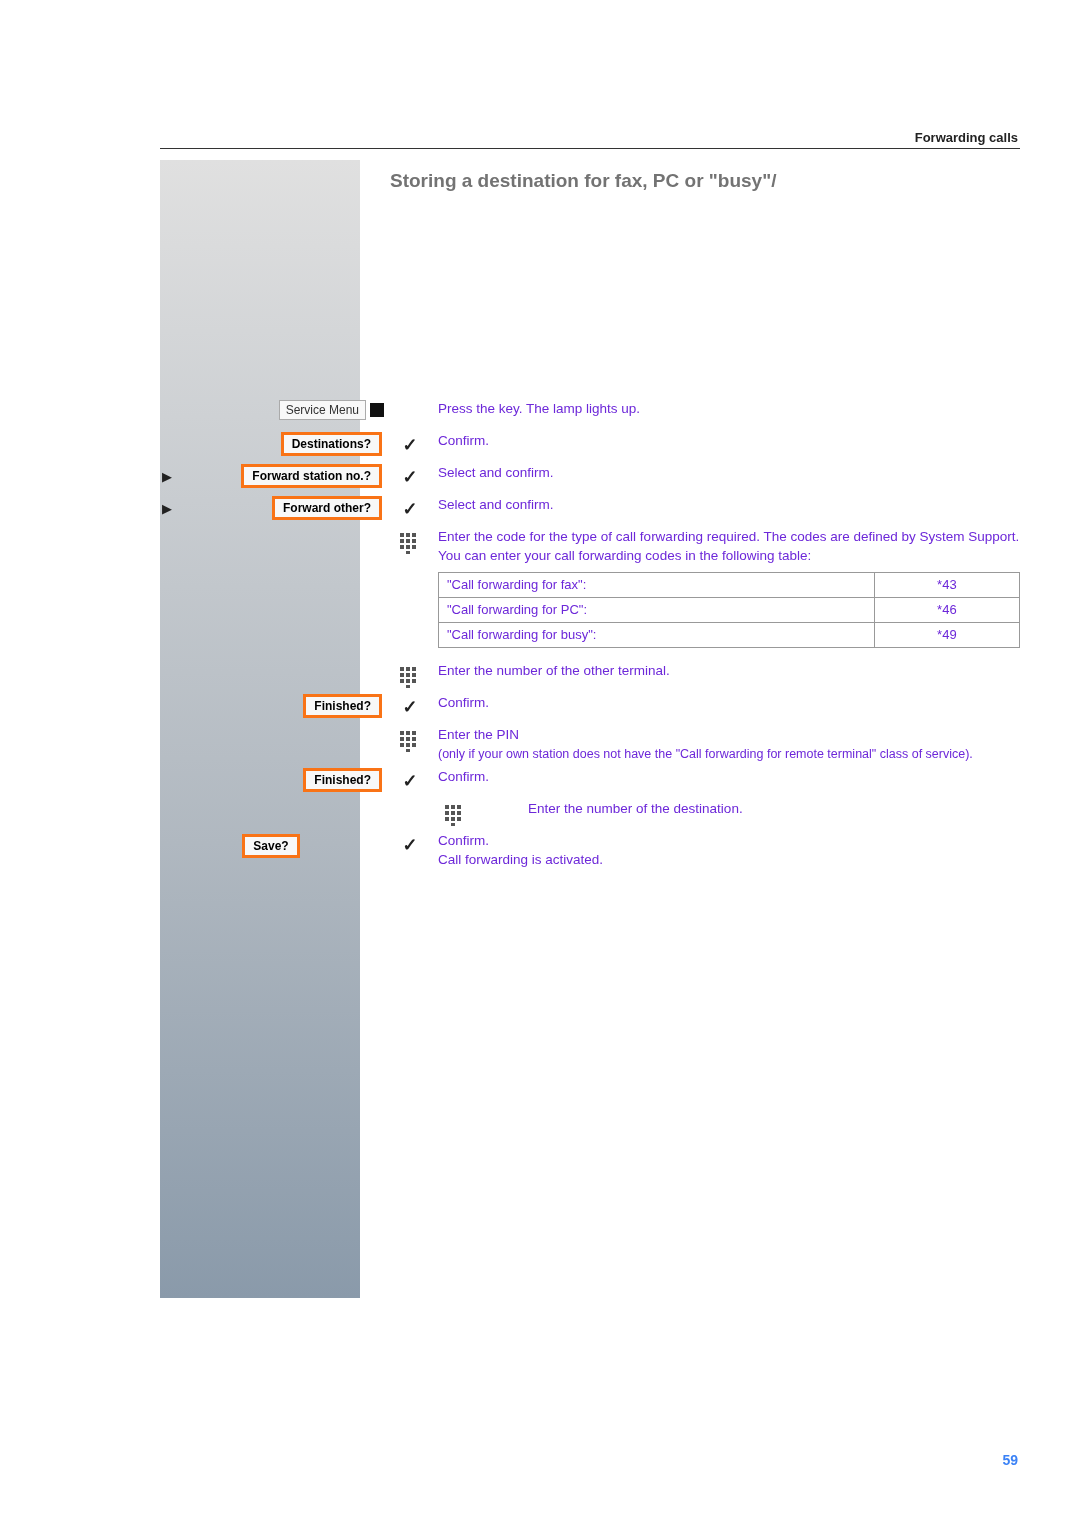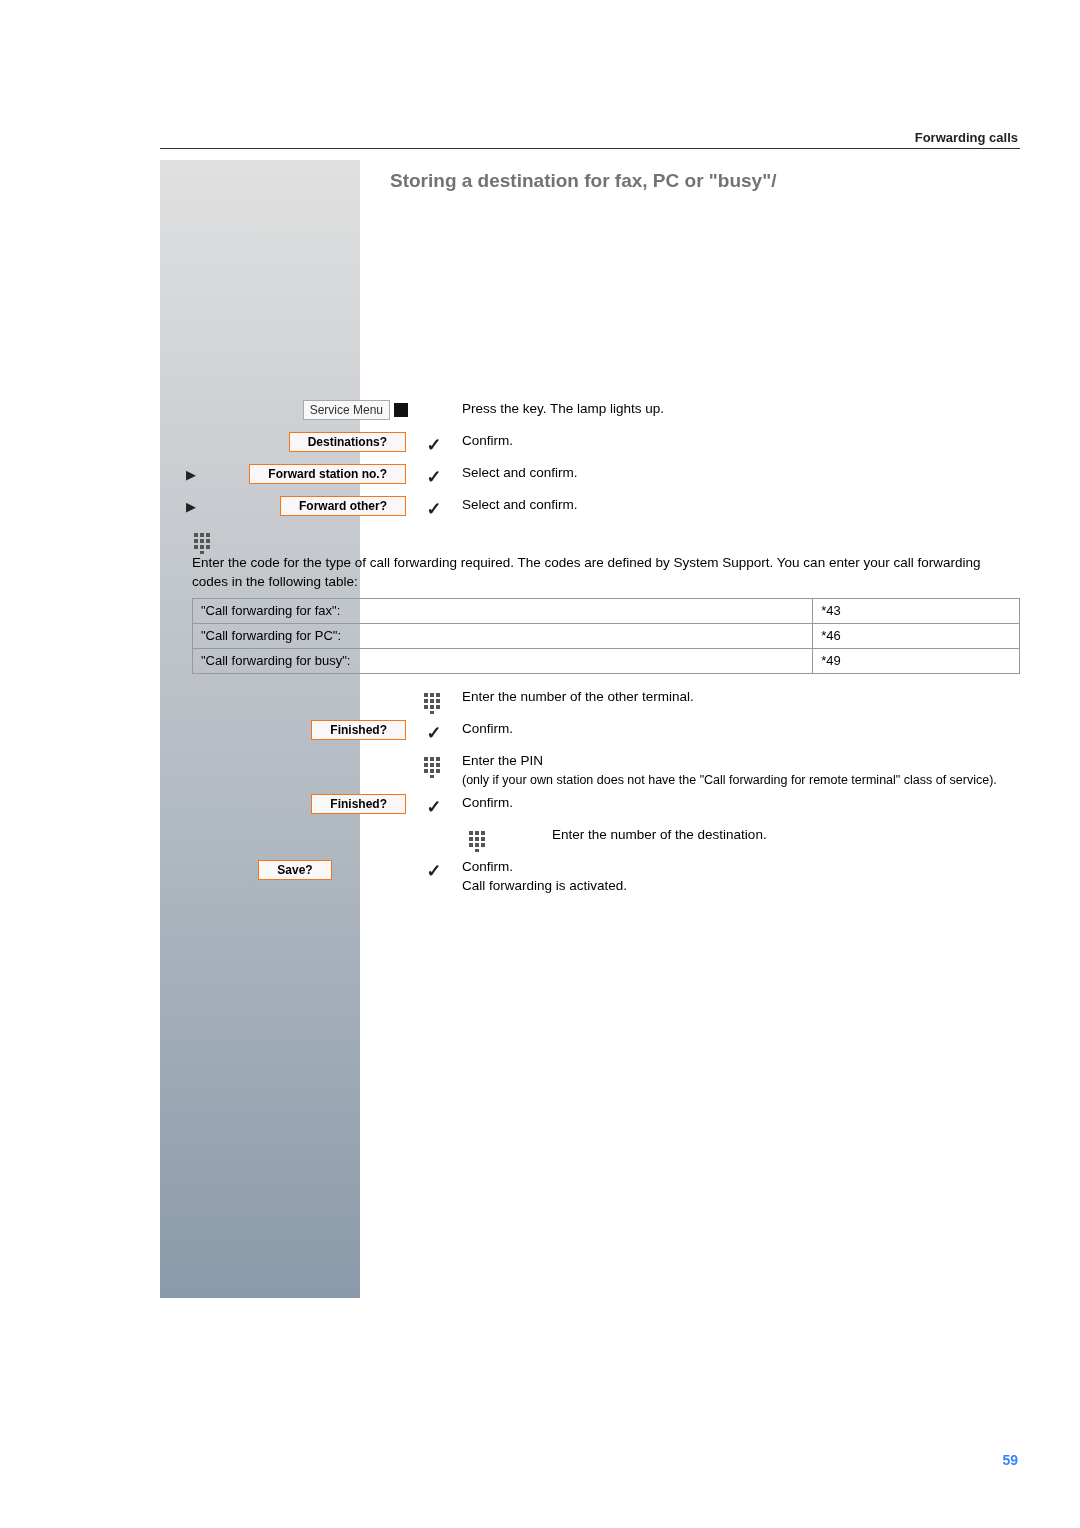--- a/index.html
+++ b/index.html
@@ -102,35 +102,35 @@
       align-items: flex-start;
       justify-content: center;
       padding-top: 2px;
     }
 
     .right-col {
       flex: 1;
       padding-left: 8px;
       font-size: 13.5px;
       line-height: 1.4;
-      color: #000000;
+      color: #6d28d9;
     }
 
     .menu-box {
       border: 1px solid #aaa;
       padding: 2px 6px;
       font-size: 12px;
       color: #333;
       background: #f8f8f8;
       white-space: nowrap;
     }
 
     .menu-box-bold {
-      border: 1px solid #f97316;
-      padding: 2px 18px;
+      border: 3px solid #f97316;
+      padding: 2px 8px;
       font-size: 12px;
       font-weight: bold;
       color: #000;
       background: #f8f8f8;
       white-space: nowrap;
     }
 
     .black-square {
       display: inline-block;
       width: 14px;
@@ -154,21 +154,21 @@
     }
     .code-table td {
       border: 1px solid #999;
       padding: 3px 8px;
       font-size: 13px;
     }
     .code-table td:first-child {
       width: 75%;
     }
     .code-table td:last-child {
-      text-align: left;
+      text-align: center;
       font-weight: normal;
     }
 
     
     .page-number {
       position: absolute;
       bottom: 60px;
       right: 62px;
       font-size: 14px;
       font-weight: bold;
@@ -188,21 +188,21 @@
   <div class="step-by-step-banner">
     <span>Step by Step</span>
   </div>
 
   <div class="left-sidebar"></div>
 
   <div class="main-title">
     <span>Storing a destination for fax, PC or "busy"/</span><br>
   </div>
 
-  <div style="position:absolute; top:400px; left:160px; right:60px;margin-left:24px;">
+  <div style="position:absolute; top:400px; left:160px; right:60px;">
 
     <div class="instruction-row" style="margin-bottom:4px;">
       <div class="left-col" style="justify-content:flex-end; padding-right:6px;">
         <span class="menu-box">Service Menu</span>
         <span class="black-square"></span>
       </div>
       <div class="icon-col"></div>
       <div class="right-col">Press the key. The lamp lights up.</div>
     </div>
 
@@ -231,21 +231,21 @@
       <div class="left-col" style="position:relative;">
         <span style="position:absolute;left:2px;top:50%;transform:translateY(-50%);font-size:13px;">▶</span>
         <span class="menu-box-bold">Forward other?</span>
       </div>
       <div class="icon-col">
         <span class="checkmark">✓</span>
       </div>
       <div class="right-col">Select and confirm.</div>
     </div>
 
-    <div class="instruction-row" style="align-items:flex-start; margin-bottom:4px;flex-direction:column;">
+    <div class="instruction-row" style="align-items:flex-start; margin-bottom:4px;">
       <div class="left-col"></div>
       <div class="icon-col" style="padding-top:4px;">
 
         <svg width="22" height="22" viewBox="0 0 22 22">
           <rect x="1" y="1" width="4" height="4" fill="#555"></rect>
           <rect x="7" y="1" width="4" height="4" fill="#555"></rect>
           <rect x="13" y="1" width="4" height="4" fill="#555"></rect>
           <rect x="1" y="7" width="4" height="4" fill="#555"></rect>
           <rect x="7" y="7" width="4" height="4" fill="#555"></rect>
           <rect x="13" y="7" width="4" height="4" fill="#555"></rect>

